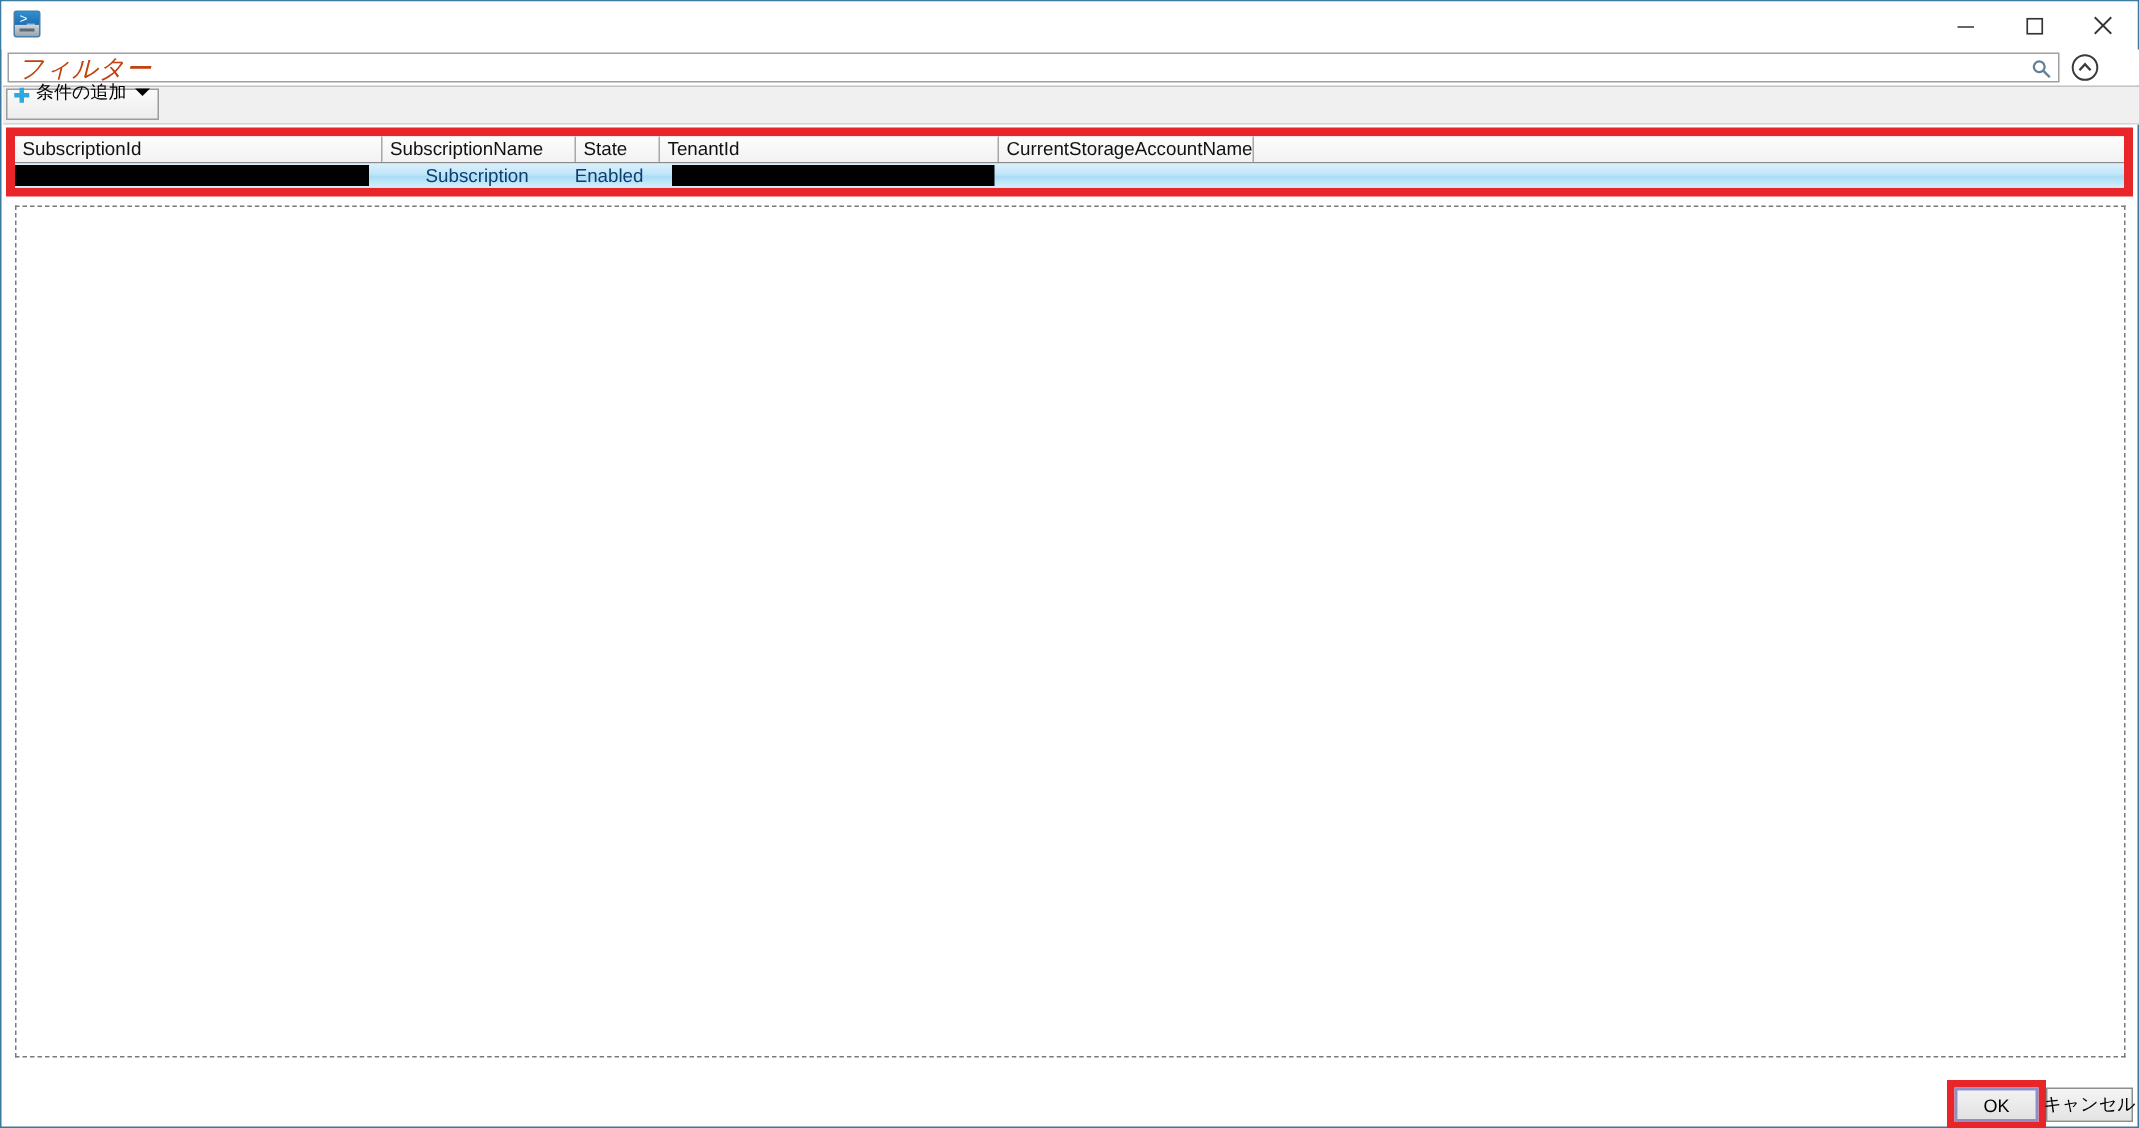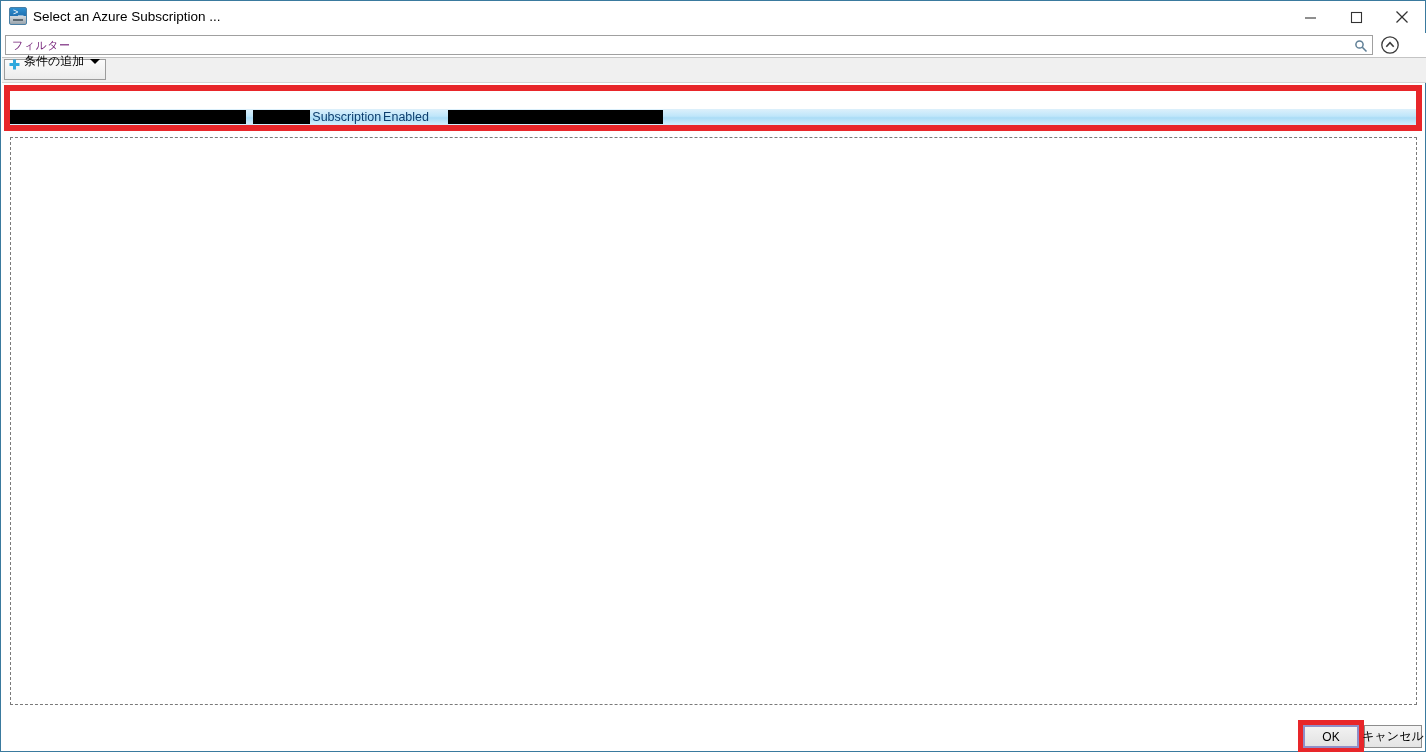--- a/index.html
+++ b/index.html
@@ -109,22 +109,23 @@
     width: 1368px;
     height: 20px;
     box-sizing: border-box;
     border: 1px solid #a0a0a0;
     background: #ffffff;
     display: flex;
     align-items: center;
   }
   .filter-placeholder {
     padding-left: 6px;
-    font-size: 11px;
-    color: #701a75;
+    font-size: 17px;
+    font-style: italic;
+    color: #c2410c;
     letter-spacing: 0.5px;
   }
   .search-icon {
     position: absolute;
     right: 4px;
     top: 3px;
     width: 14px;
     height: 14px;
   }
   .collapse-btn {
@@ -301,21 +302,20 @@
 </head>
 <body>
 
 <div class="window">
 
   <div class="titlebar">
     <div class="title-icon">
       <span class="prompt">&gt;_</span>
       <span class="bar"></span>
     </div>
-    <div class="title-text">Select an Azure Subscription ...</div>
 
     <div class="winbtns">
       <div class="winbtn">
         <svg width="13" height="13" viewBox="0 0 13 13">
             <line x1="1" y1="7" x2="12" y2="7" stroke="#333" stroke-width="1.1"></line>
           </svg>
       </div>
       <div class="winbtn">
         <svg width="13" height="13" viewBox="0 0 13 13">
             <rect x="1.5" y="1.5" width="10" height="10" fill="none" stroke="#333" stroke-width="1.1"></rect>
@@ -357,25 +357,33 @@
         </svg>
       </span>
       <span class="add-cond-label">条件の追加</span>
       <span class="caret-down"></span>
     </div>
   </div>
 
   <div class="red-highlight"></div>
 
   <div class="grid">
+    <div class="grid-header" id="grid-header">
+        <div class="hcell" style="width: 245px;">SubscriptionId</div>
+        <div class="hcell" style="width: 129px;">SubscriptionName</div>
+        <div class="hcell" style="width: 56px;">State</div>
+        <div class="hcell" style="width: 226px;">TenantId</div>
+        <div class="hcell" style="width: 170px;">CurrentStorageAccountName</div>
+        <div class="hcell last" style="width: 580px;"></div>
+      </div>
     <div class="grid-row" id="grid-row">
         <div class="rcell" style="width: 245px;">
           <span class="redact" style="width: 236px;"></span>
         </div>
-        <div class="rcell" style="width: 129px;">
+        <div class="rcell" style="width: 129px; flex-direction: column;">
           <span class="redact" style="width: 58px;"></span>
           <span class="rtext">Subscription</span>
         </div>
         <div class="rcell" style="width: 67px;">
           <span class="rtext">Enabled</span>
         </div>
         <div class="rcell" style="width: 226px;">
           <span class="redact" style="width: 215px;"></span>
         </div>
         <div class="rcell" style="width: 170px;"></div>

